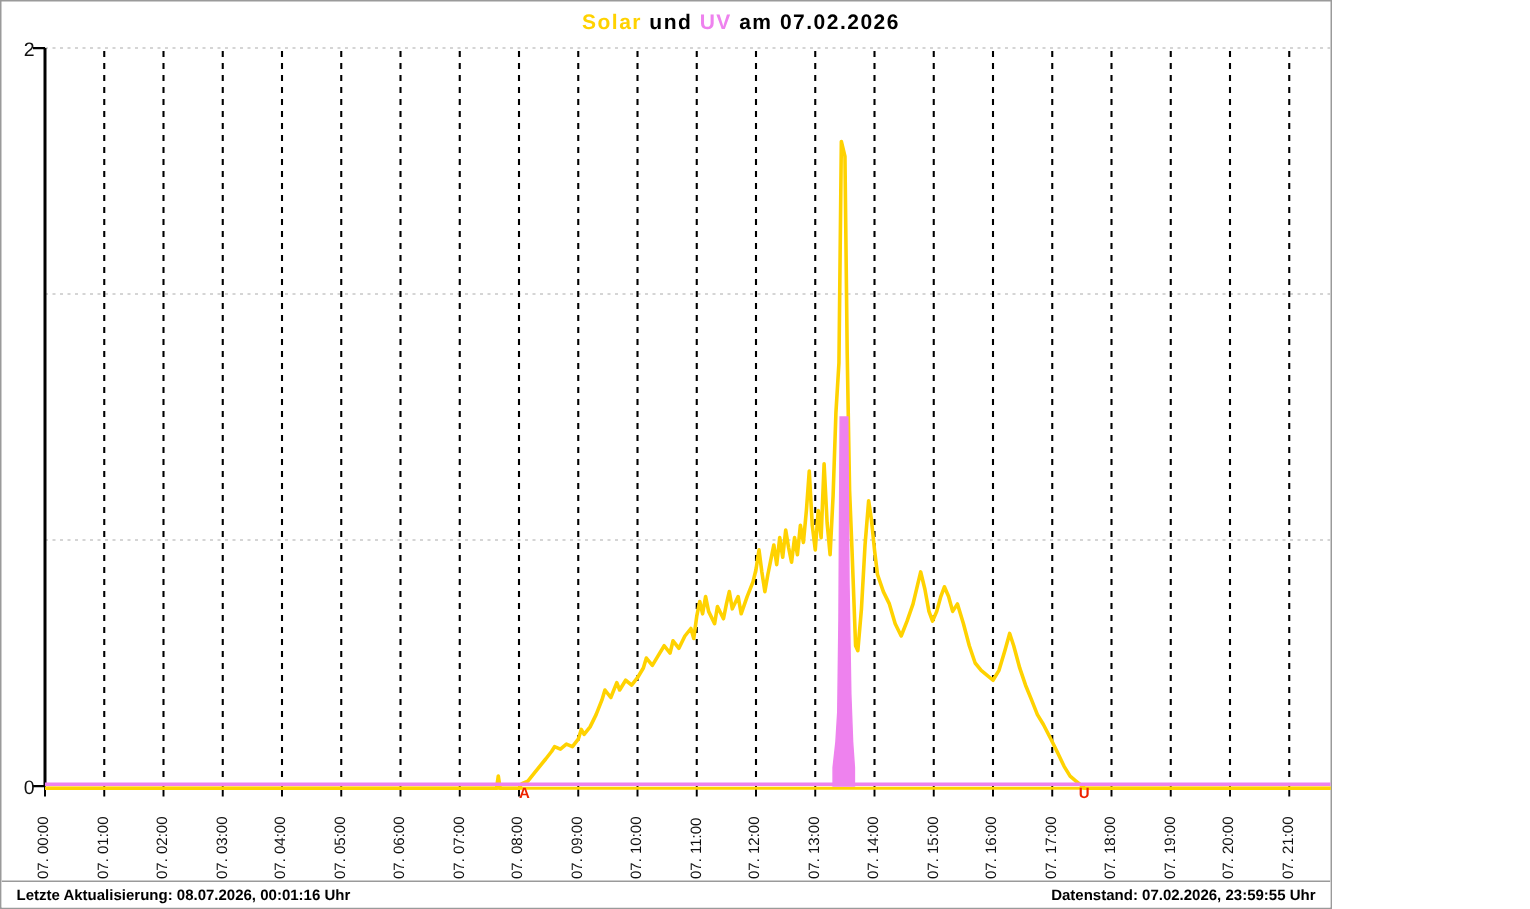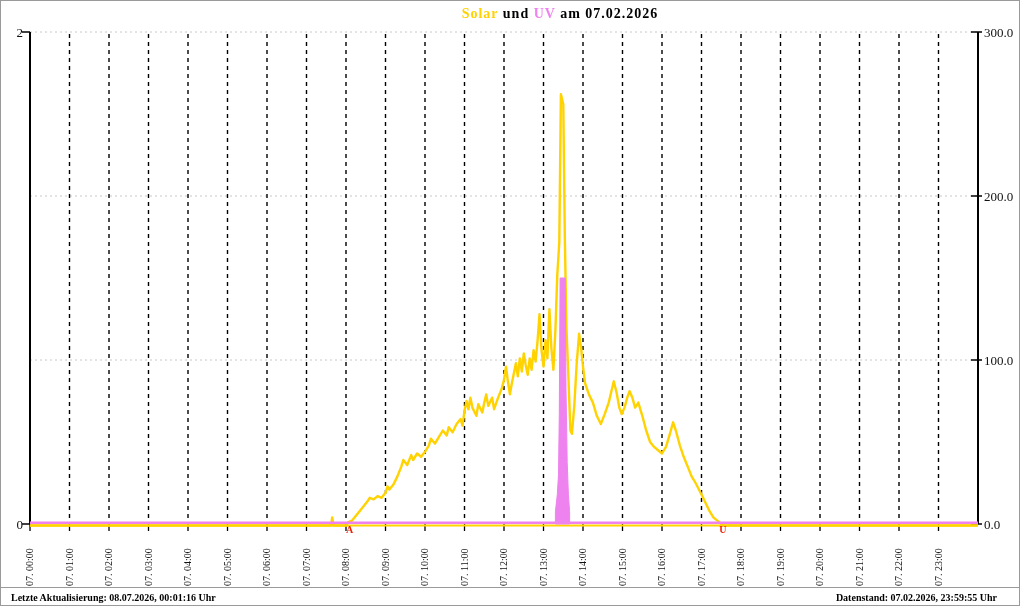--- a/index.html
+++ b/index.html
@@ -1,33 +1,33 @@
 <!DOCTYPE html>
 <html><head>
 <meta charset="utf-8">
 <style>
   html,body{margin:0;padding:0;background:#fff;}
-  .screen{position:relative;width:1020px;height:606px;box-sizing:border-box;
+  .screen{position:relative;width:888px;height:606px;box-sizing:border-box;
     border:1px solid #9a9a9a;background:#fff;overflow:hidden;
-    font-family:Liberation Serif, serif;}
+    font-family:Liberation Sans, sans-serif;}
   .title{position:absolute;top:5px;left:100px;right:0;text-align:center;
     font-size:14px;font-weight:bold;letter-spacing:1px;white-space:pre;color:#000;}
   .title .solar{color:#ffd200;}
   .title .uv{color:#ee82ee;}
   #plot{position:absolute;top:0;left:0;}
   .yl{position:absolute;font-size:13px;color:#111;white-space:pre;}
   .yl-left{left:6px;width:16px;text-align:right;}
   .yl-right{left:983px;width:44px;text-align:left;}
   .xlab{position:absolute;top:585px;transform:rotate(-90deg);transform-origin:0 0;
     font-size:10px;line-height:12px;color:#111;white-space:pre;}
   .sunmark{position:absolute;top:523px;font-size:10px;font-weight:bold;line-height:11px;}
   .footer{position:absolute;left:0;right:0;top:586px;height:19px;border-top:1px solid #9a9a9a;
     font-size:10px;font-weight:bold;color:#000;background:#fff;}
   .footer .fl{position:absolute;left:10px;top:4px;white-space:pre;}
-  .footer .fr{position:absolute;right:22px;top:4px;white-space:pre;padding-left:16px;}
+  .footer .fr{position:absolute;right:10px;top:4px;white-space:pre;padding-left:16px;}
 </style>
 </head>
 <body>
 
 <div class="screen">
 
   <div class="title"><span class="solar">Solar</span><span> und </span><span class="uv">UV</span><span> am 07.02.2026</span></div>
 
   <svg id="plot" width="1020" height="606">
       <line x1="29" y1="31" x2="977" y2="31" stroke="#c8c8c8" stroke-width="1" stroke-dasharray="2,3"></line>

